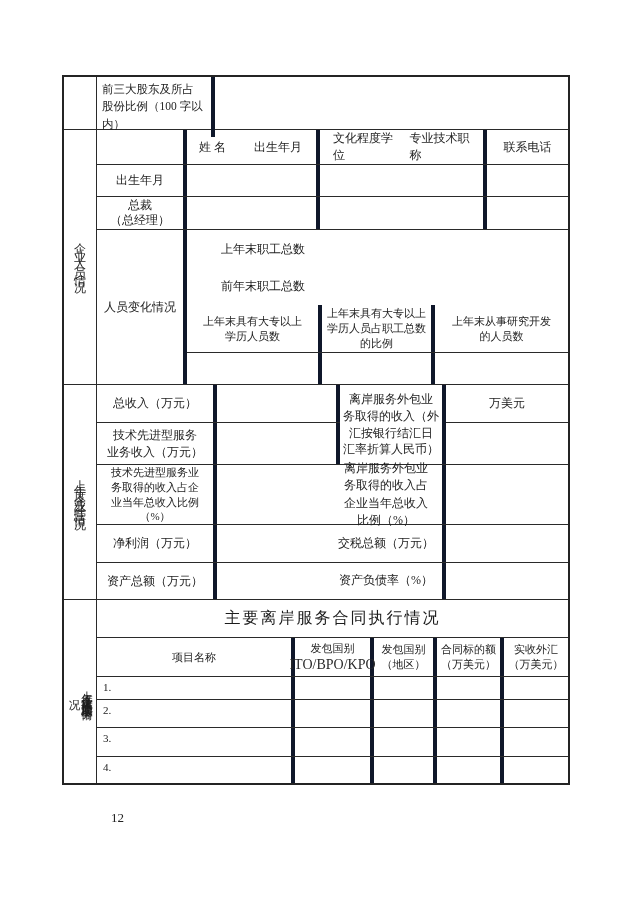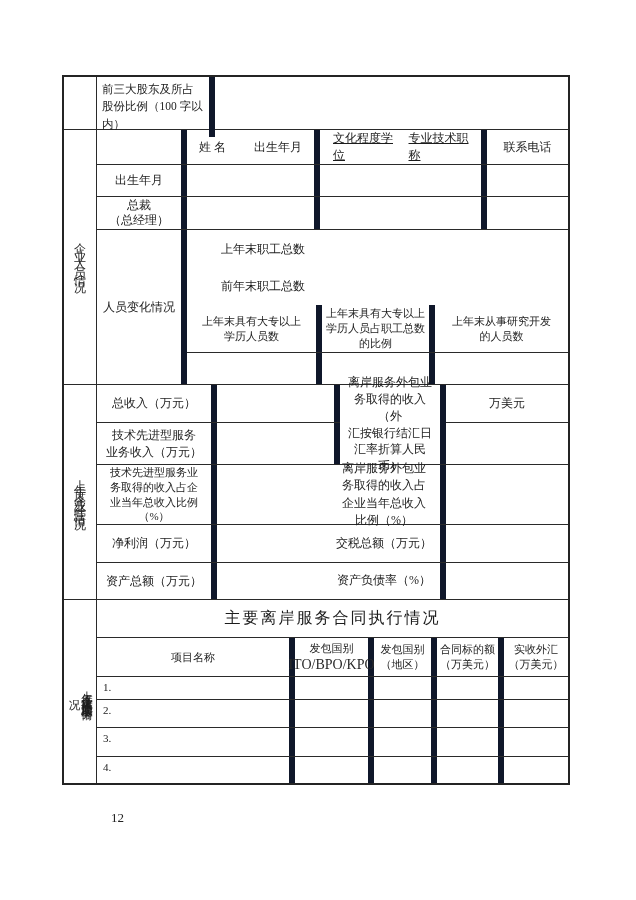--- a/index.html
+++ b/index.html
@@ -24,21 +24,21 @@
     writing-mode:vertical-rl;text-orientation:upright;
     font-size:12px;line-height:1;white-space:nowrap;
   }
   .content{flex:1;display:flex;flex-direction:column;min-width:0;}
   .row{display:flex;flex-direction:row;box-sizing:border-box;}
   .row.bb{border-bottom:1px solid #2a2a2a;}
   .cell{
     box-sizing:border-box;display:flex;align-items:center;justify-content:center;
     text-align:center;font-size:12px;line-height:1.4;padding:2px 3px;min-width:0;
   }
-  .cell.br{border-right:6px solid #0f172a;}
+  .cell.br{border-right:4px solid #0f172a;}
   .cell.bb{border-bottom:1px solid #2a2a2a;}
   .cell.left{justify-content:flex-start;text-align:left;}
   .cell.top{align-items:flex-start;}
   .pre{white-space:pre-line;}
   .sm{font-size:11px;line-height:1.35;}
   .col{display:flex;flex-direction:column;box-sizing:border-box;}
   
   .sh-label{font-size:11.5px;line-height:1.5;padding:4px 5px;}
   .hdr-pair{display:flex;gap:28px;padding-left:9px;align-items:center;}
   .staff-cell{
@@ -81,21 +81,21 @@
     <div class="content">
       <div class="row bb" style="height:35px;">
         <div class="cell br" style="flex:0 0 90px;"></div>
         <div class="cell br left" style="flex:0 0 133px;">
           <span class="hdr-pair">
             <span>姓 名</span>
             <span>出生年月</span>
           </span>
         </div>
         <div class="cell br left" style="flex:0 0 167px;">
-          <span class="hdr-pair" style="gap:6px;padding-left:10px;text-decoration:underline;">
+          <span class="hdr-pair" style="gap:6px;padding-left:10px;">
             <span>文化程度学位</span>
             <span>专业技术职称</span>
           </span>
         </div>
         <div class="cell" style="flex:1;">联系电话</div>
       </div>
       <div class="row bb" style="height:32px;">
         <div class="cell br" style="flex:0 0 90px;">出生年月</div>
         <div class="cell br" style="flex:0 0 133px;"></div>
         <div class="cell br" style="flex:0 0 167px;"></div>

